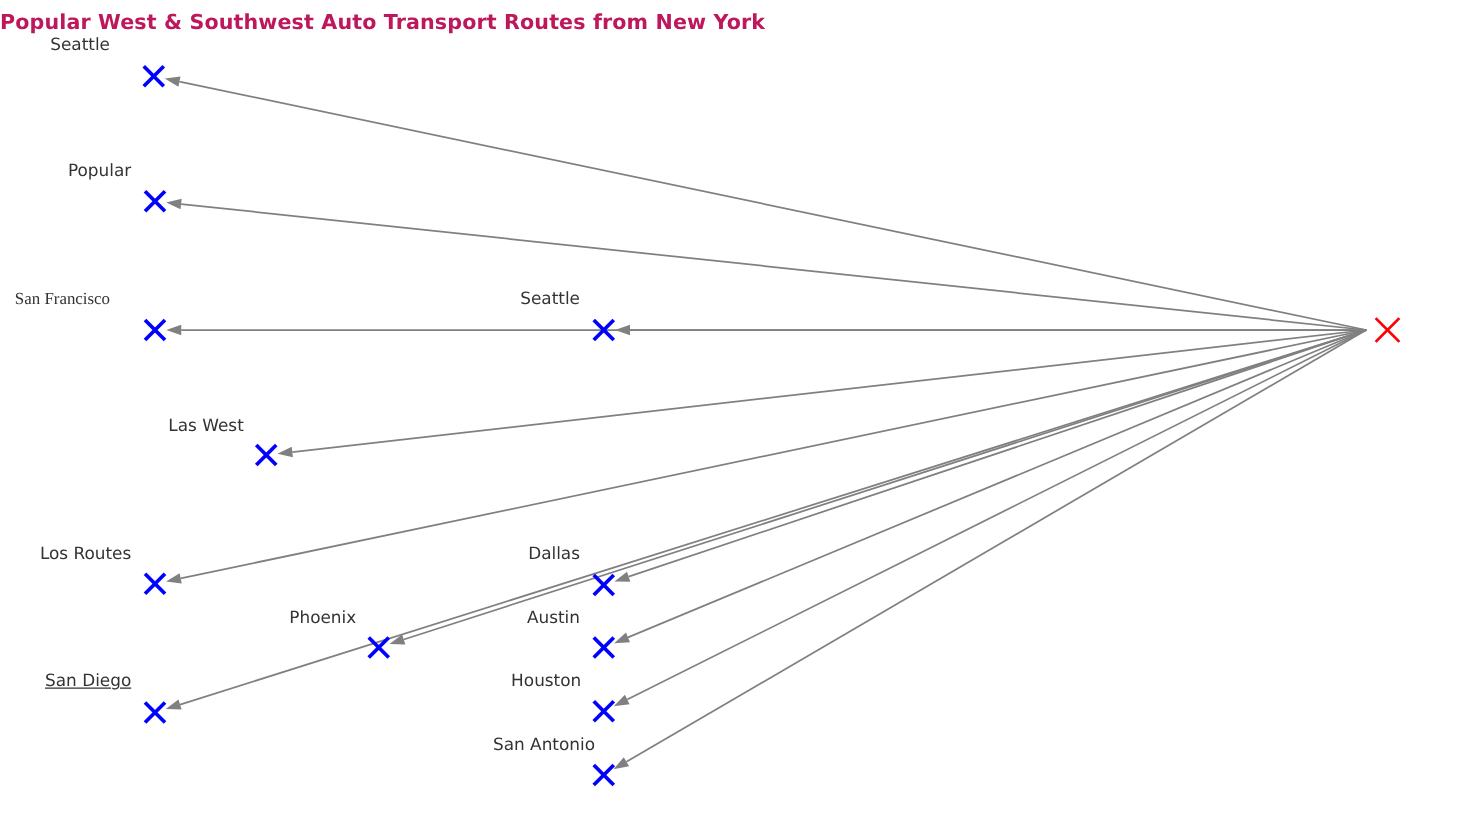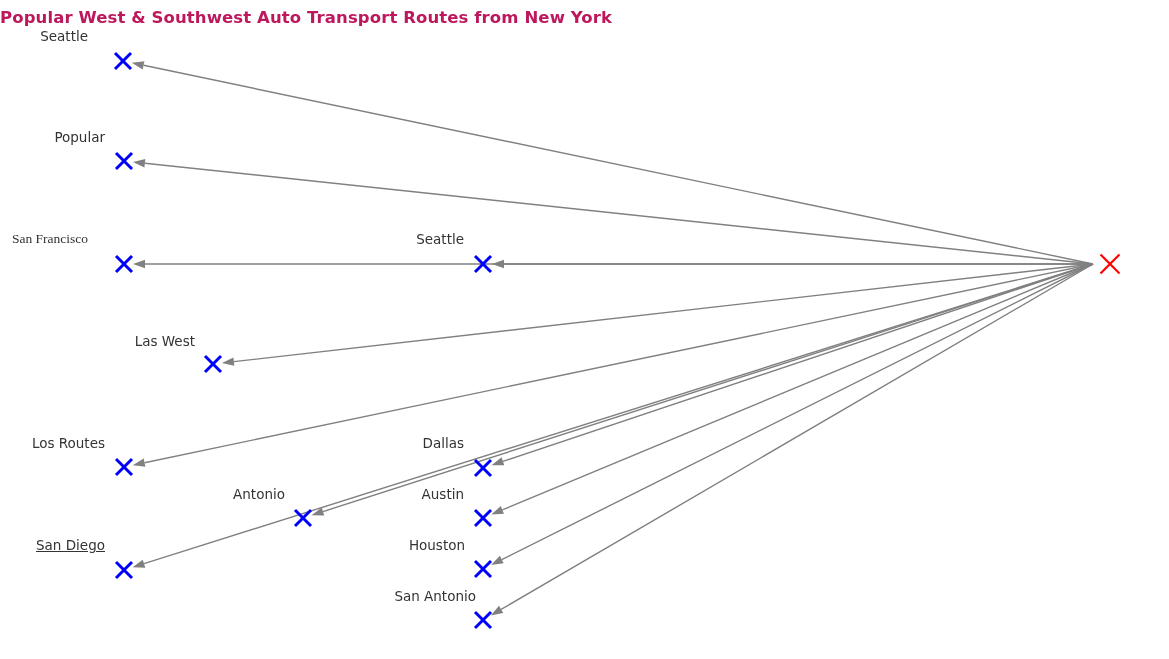--- a/index.html
+++ b/index.html
@@ -144,20 +144,20 @@
   </svg>
 
   <div id="city-labels">
       <div class="city-label" style="left: 88px; top: 36px;">Seattle</div>
       <div class="city-label" style="left: 105px; top: 137px;">Popular</div>
       <div class="city-label" style="left: 88px; top: 239px; font-family: Liberation Serif, serif;">San Francisco</div>
       <div class="city-label" style="left: 464px; top: 239px;">Seattle</div>
       <div class="city-label" style="left: 195px; top: 341px;">Las West</div>
       <div class="city-label" style="left: 105px; top: 443px;">Los Routes</div>
       <div class="city-label" style="left: 464px; top: 443px;">Dallas</div>
-      <div class="city-label" style="left: 285px; top: 494px;">Antonio</div>
+      <div class="city-label" style="left: 285px; top: 494px;">Phoenix</div>
       <div class="city-label" style="left: 464px; top: 494px;">Austin</div>
       <div class="city-label" style="left: 105px; top: 545px; text-decoration: underline;">San Diego</div>
       <div class="city-label" style="left: 465px; top: 545px;">Houston</div>
       <div class="city-label" style="left: 476px; top: 596px;">San Antonio</div>
     </div>
 
 </div>
 
 </body></html>

